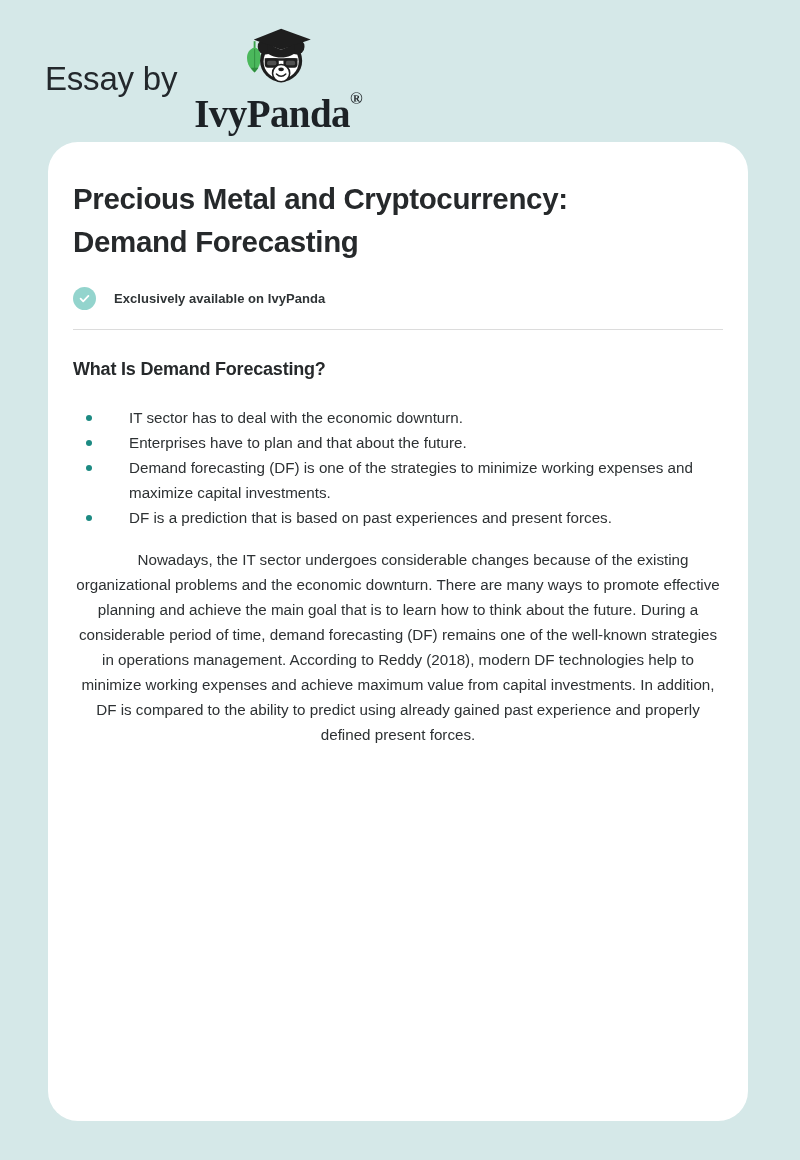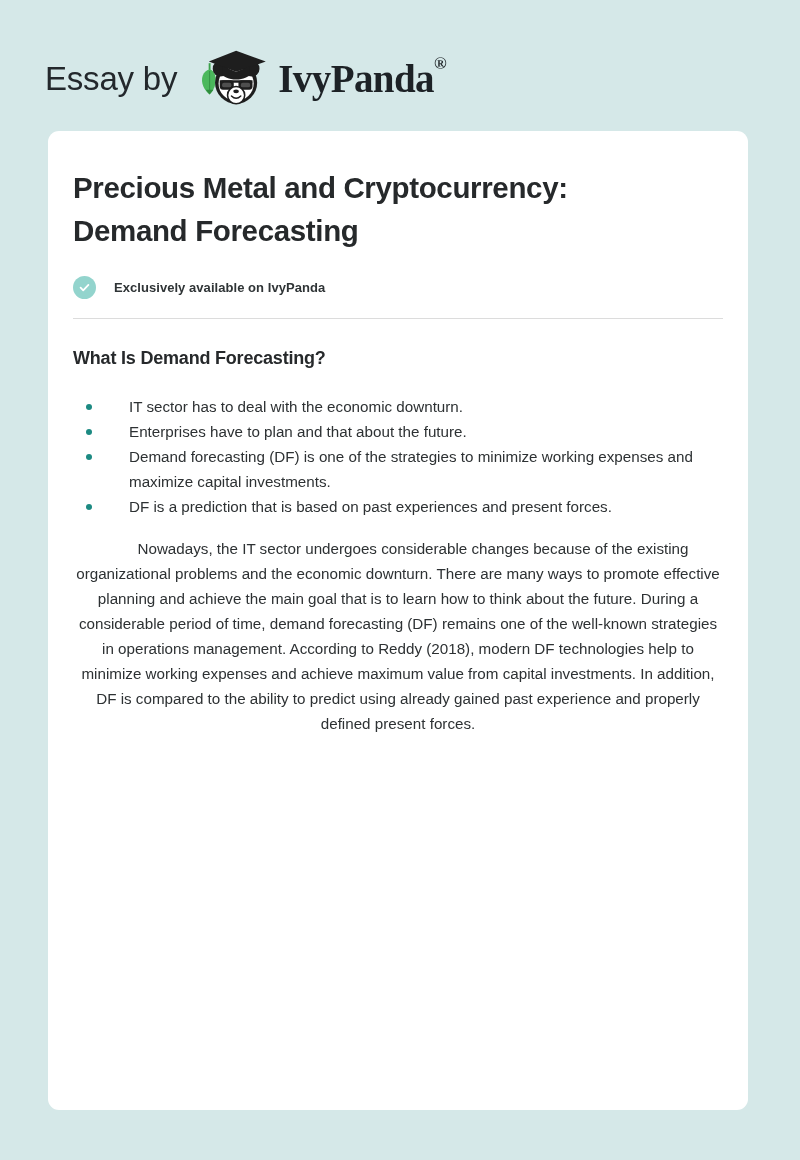--- a/index.html
+++ b/index.html
@@ -29,20 +29,21 @@
     font-weight: 400;
     color: #23282c;
     letter-spacing: -0.2px;
     line-height: 1;
     margin-right: 17px;
   }
   .brand-logo {
     display: flex;
     align-items: center;
     gap: 6px;
+    flex-direction: column;
   }
   .panda-mark {
     width: 78px;
     height: 64px;
     display: block;
   }
   .brand-wordmark {
     font-family: "Liberation Serif", serif;
     font-size: 39px;
     font-weight: 700;
@@ -59,25 +60,25 @@
     vertical-align: super;
     position: relative;
     top: -9px;
     left: 0px;
   }
 
   
   .doc-card {
     position: absolute;
     left: 48px;
-    top: 131px;
+    top: 142px;
     width: 700px;
     height: 979px;
     background: #ffffff;
-    border-radius: 11px;
+    border-radius: 30px;
     padding: 36px 25px 0 25px;
   }
   .doc-inner {
     padding: 0 0px;
   }
 
   .doc-title {
     font-size: 29.5px;
     font-weight: 700;
     color: #26292b;

